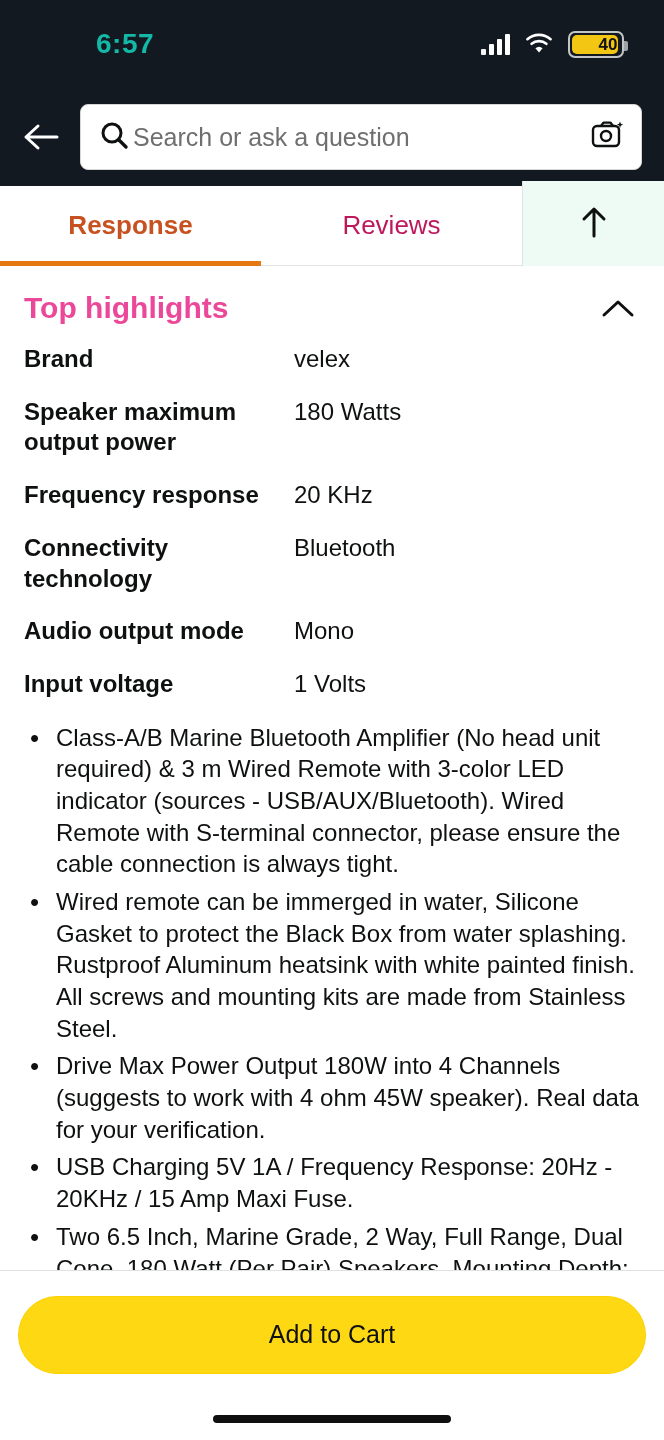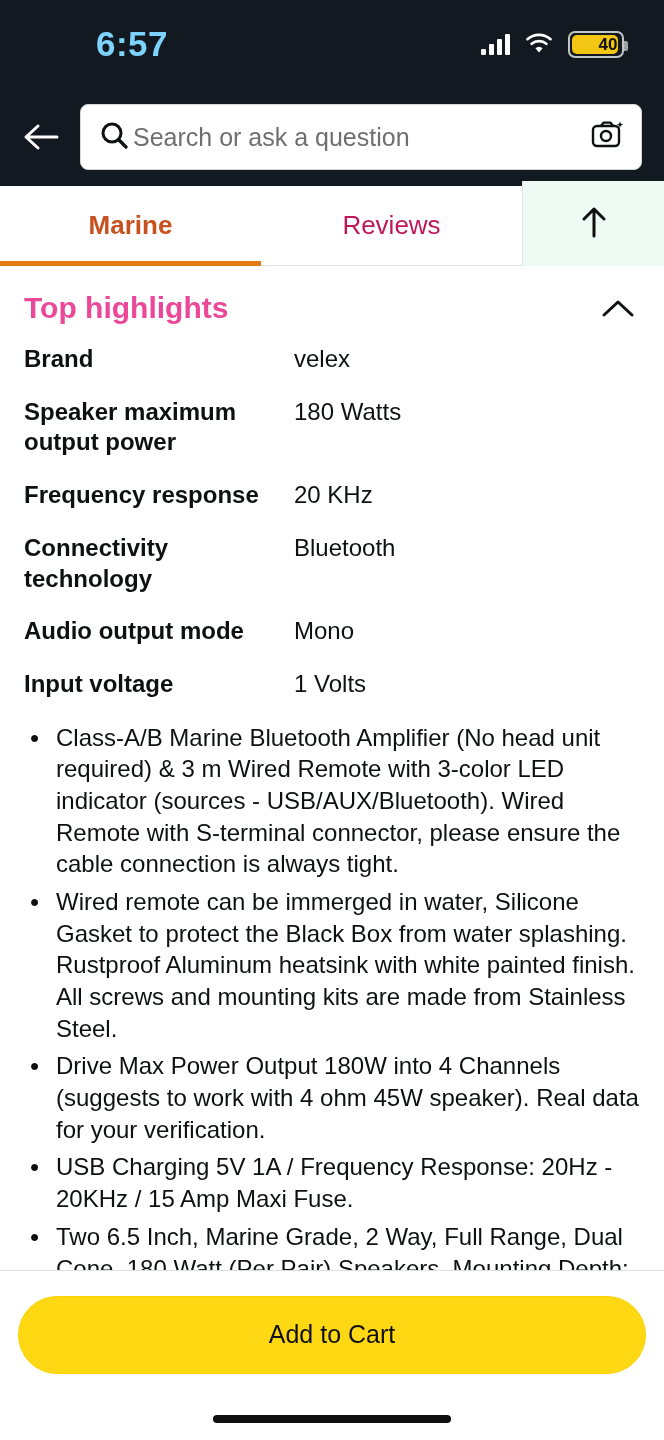--- a/index.html
+++ b/index.html
@@ -25,25 +25,25 @@
     background: #131921;
     color: #ffffff;
     display: flex;
     align-items: center;
     justify-content: space-between;
     padding: 0 40px 0 0;
     flex: 0 0 auto;
     position: relative;
   }
   .status-time {
-    font-size: 35px;
+    font-size: 28px;
     font-weight: 600;
     letter-spacing: .5px;
     margin-left: 96px;
-    color: #7dd3fc;
+    color: #14b8a6;
   }
   .status-right {
     display: flex;
     align-items: center;
     gap: 14px;
   }
   .signal {
     display: flex;
     align-items: flex-end;
     gap: 3px;
@@ -326,21 +326,21 @@
           <rect x="2" y="6" width="26" height="20" rx="4" stroke="#0f1111" stroke-width="2.4" fill="none"></rect>
           <path d="M10 6l2.5-3.4h7L22 6" stroke="#0f1111" stroke-width="2.4" fill="none" stroke-linejoin="round"></path>
           <circle cx="15" cy="16" r="5" stroke="#0f1111" stroke-width="2.4" fill="none"></circle>
           <path d="M29 1.5l.9 2.3 2.3.9-2.3.9-.9 2.3-.9-2.3-2.3-.9 2.3-.9z" fill="#0f1111"></path>
         </svg>
       </span>
     </div>
   </div>
 
   <div class="tabs">
-    <div class="tab active">Marine</div>
+    <div class="tab active">Response</div>
     <div class="tab">Reviews</div>
     <div class="scroll-top">
       <span>
         <svg width="30" height="34" viewBox="0 0 30 34">
           <path d="M15 31V4M5 14L15 4l10 10" stroke="#0f1111" stroke-width="3" fill="none" stroke-linecap="round" stroke-linejoin="round"></path>
         </svg>
       </span>
     </div>
   </div>
 

